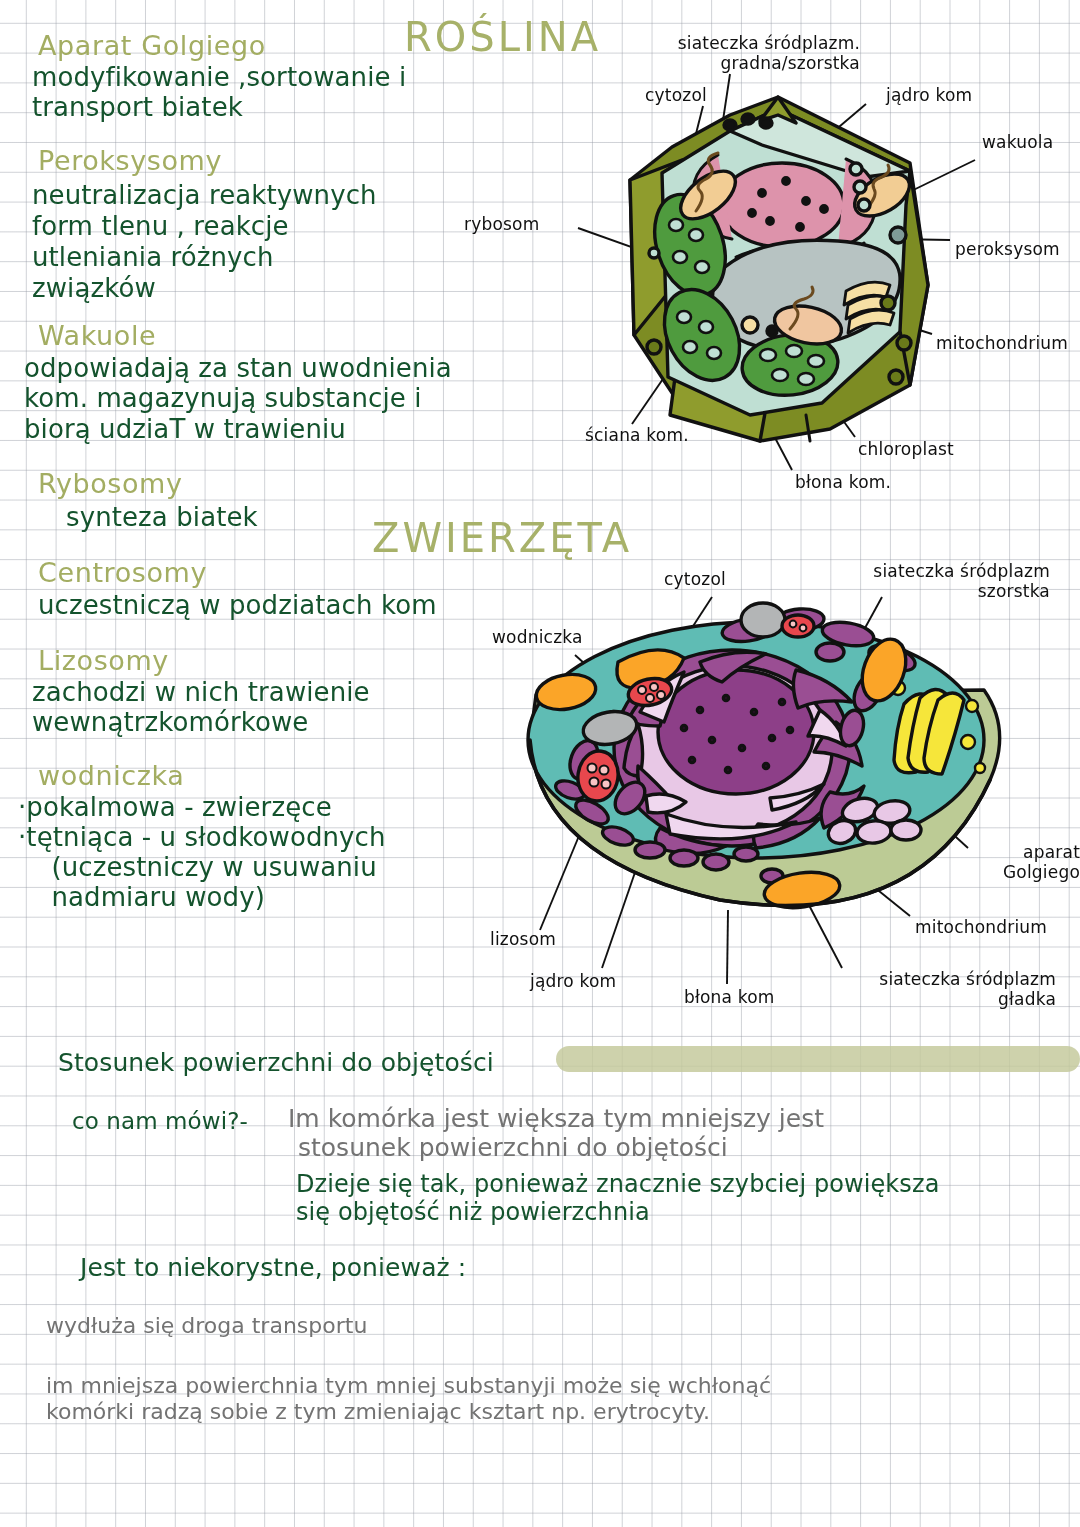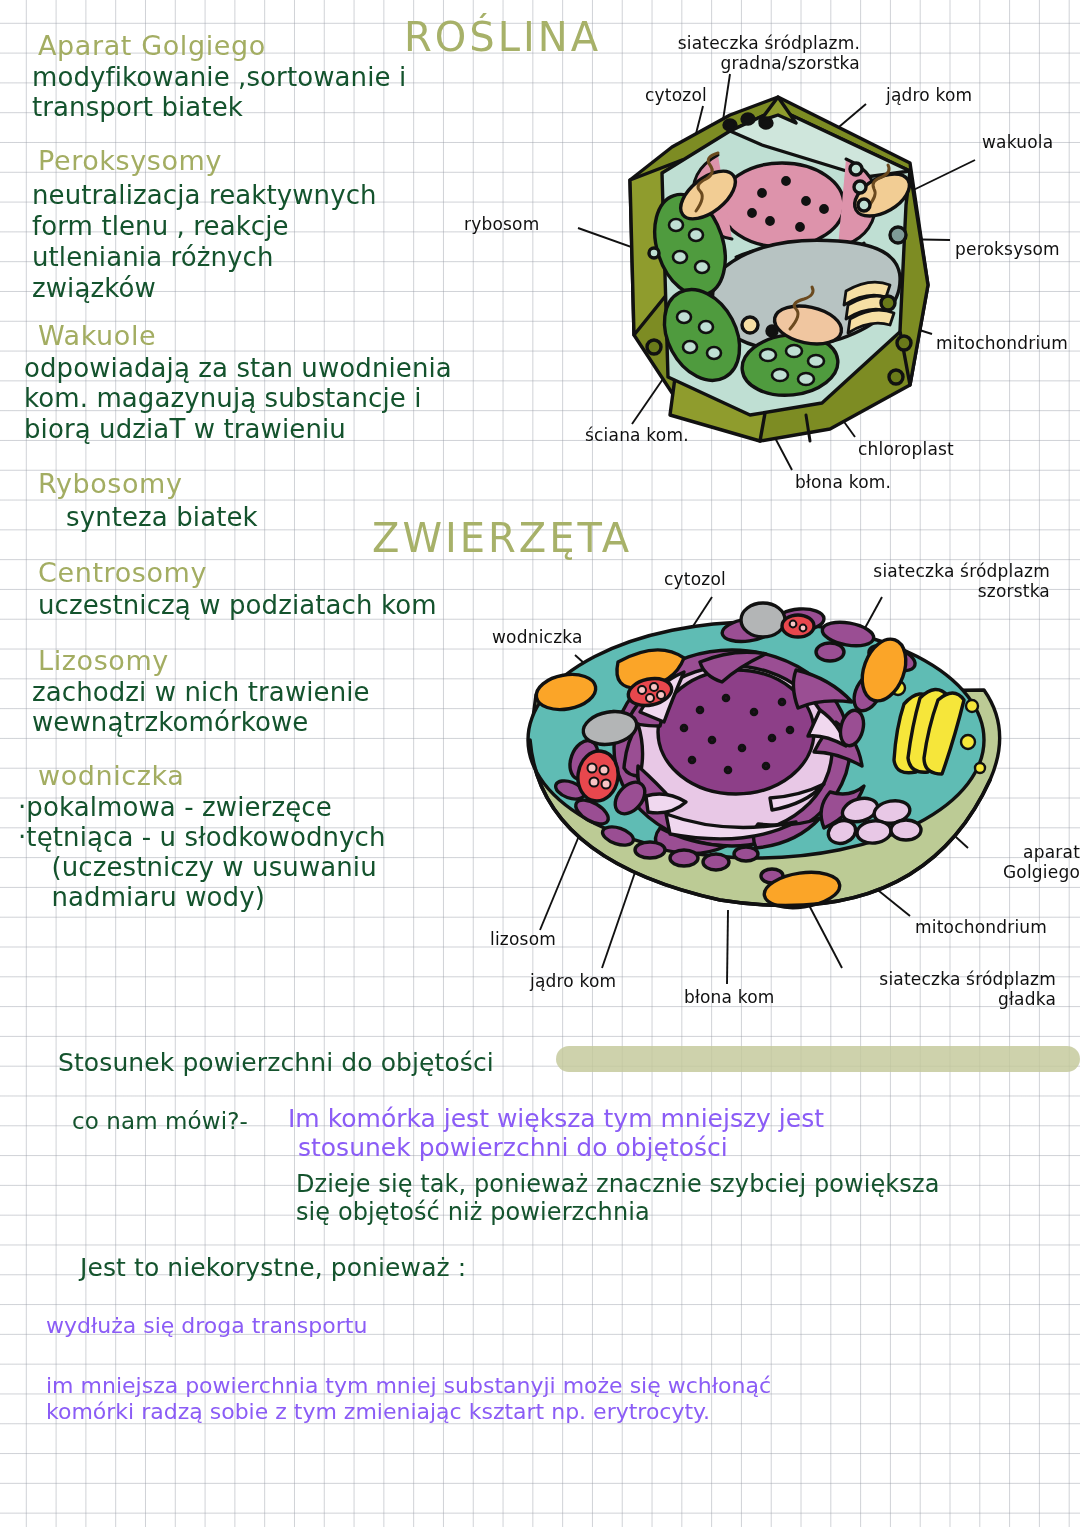--- a/index.html
+++ b/index.html
@@ -14,21 +14,21 @@
     background-size:29.8px 29.8px;
     background-position:-4px -7px;
     font-family:"DejaVu Sans", sans-serif;
   }
   .page{position:absolute;inset:0;}
 
   
   .tb{position:absolute;white-space:pre;line-height:1.18;}
   .hd{ color:#a3ad62; font-size:27px; letter-spacing:.6px; }
   .bd{ color:#14532d; font-size:26px; letter-spacing:.1px; }
-  .gr{ color:#8b5cf6; }
+  .gr{ color:#737373; }
   .big{ font-size:40px; letter-spacing:3px; color:#a7b169; }
 
   .lbl{position:absolute;white-space:pre;color:#101010;font-size:17px;
        line-height:1.15;letter-spacing:.2px;}
   .lbl.c{text-align:right;}
 
   svg.lead{position:absolute;left:0;top:0;width:1080px;height:1527px;
            overflow:visible;pointer-events:none;}
   svg.lead line{stroke:#111;stroke-width:1.9;}
 

